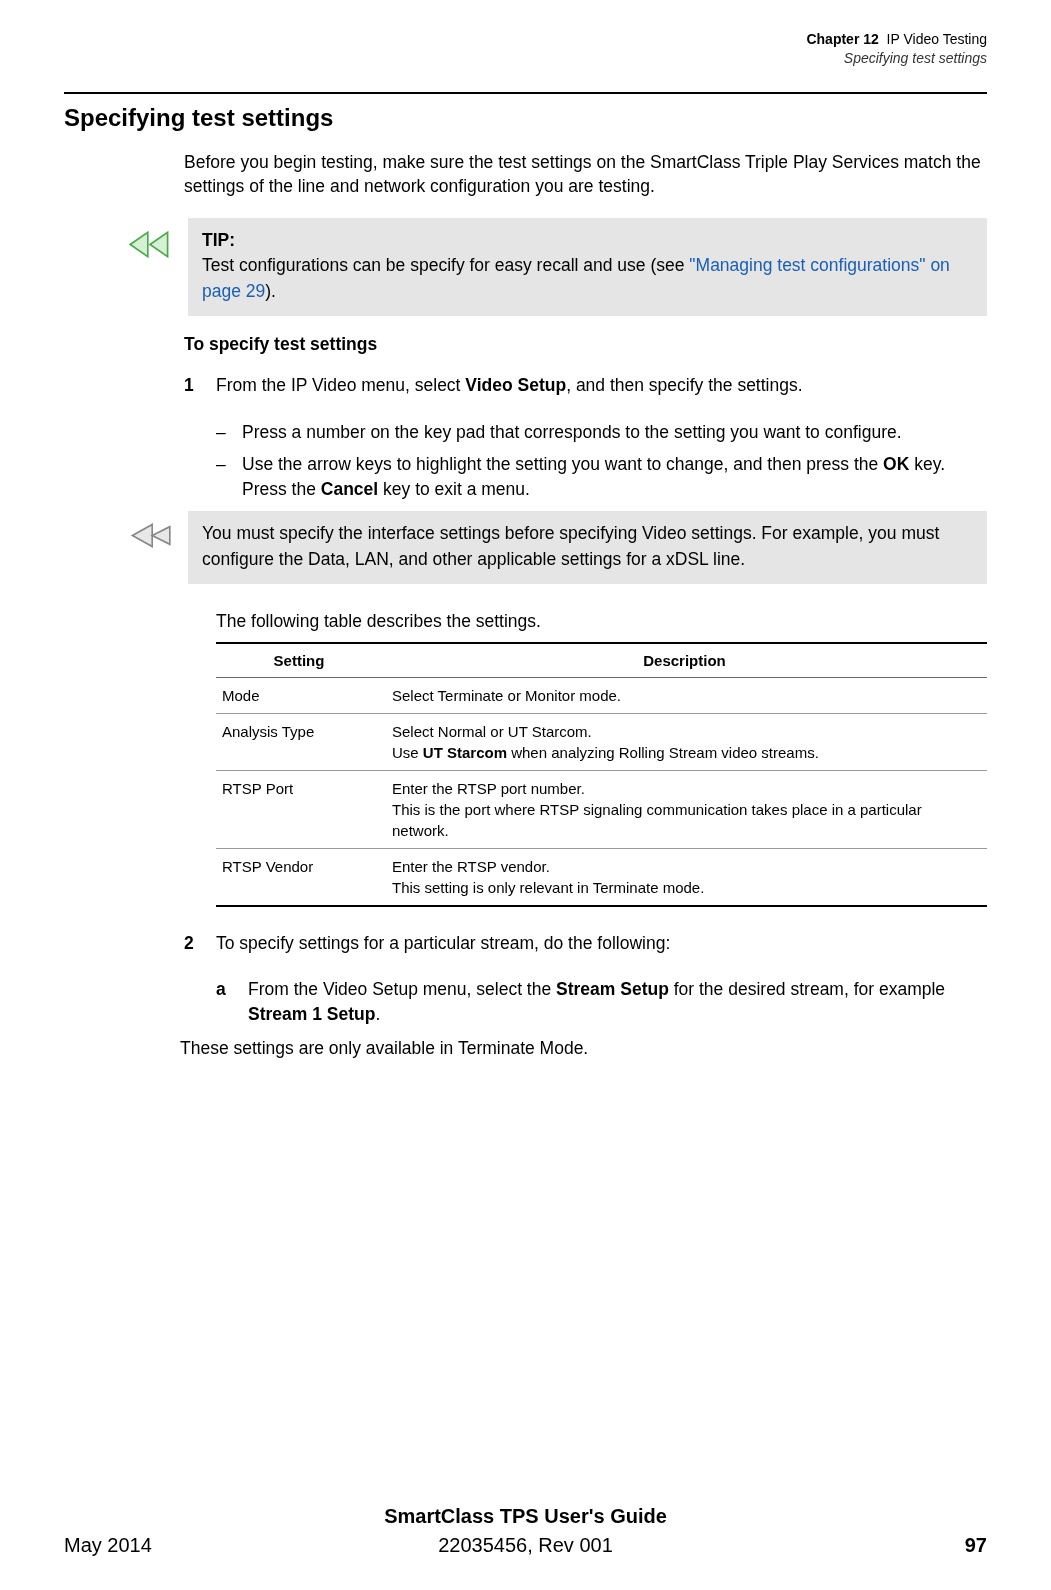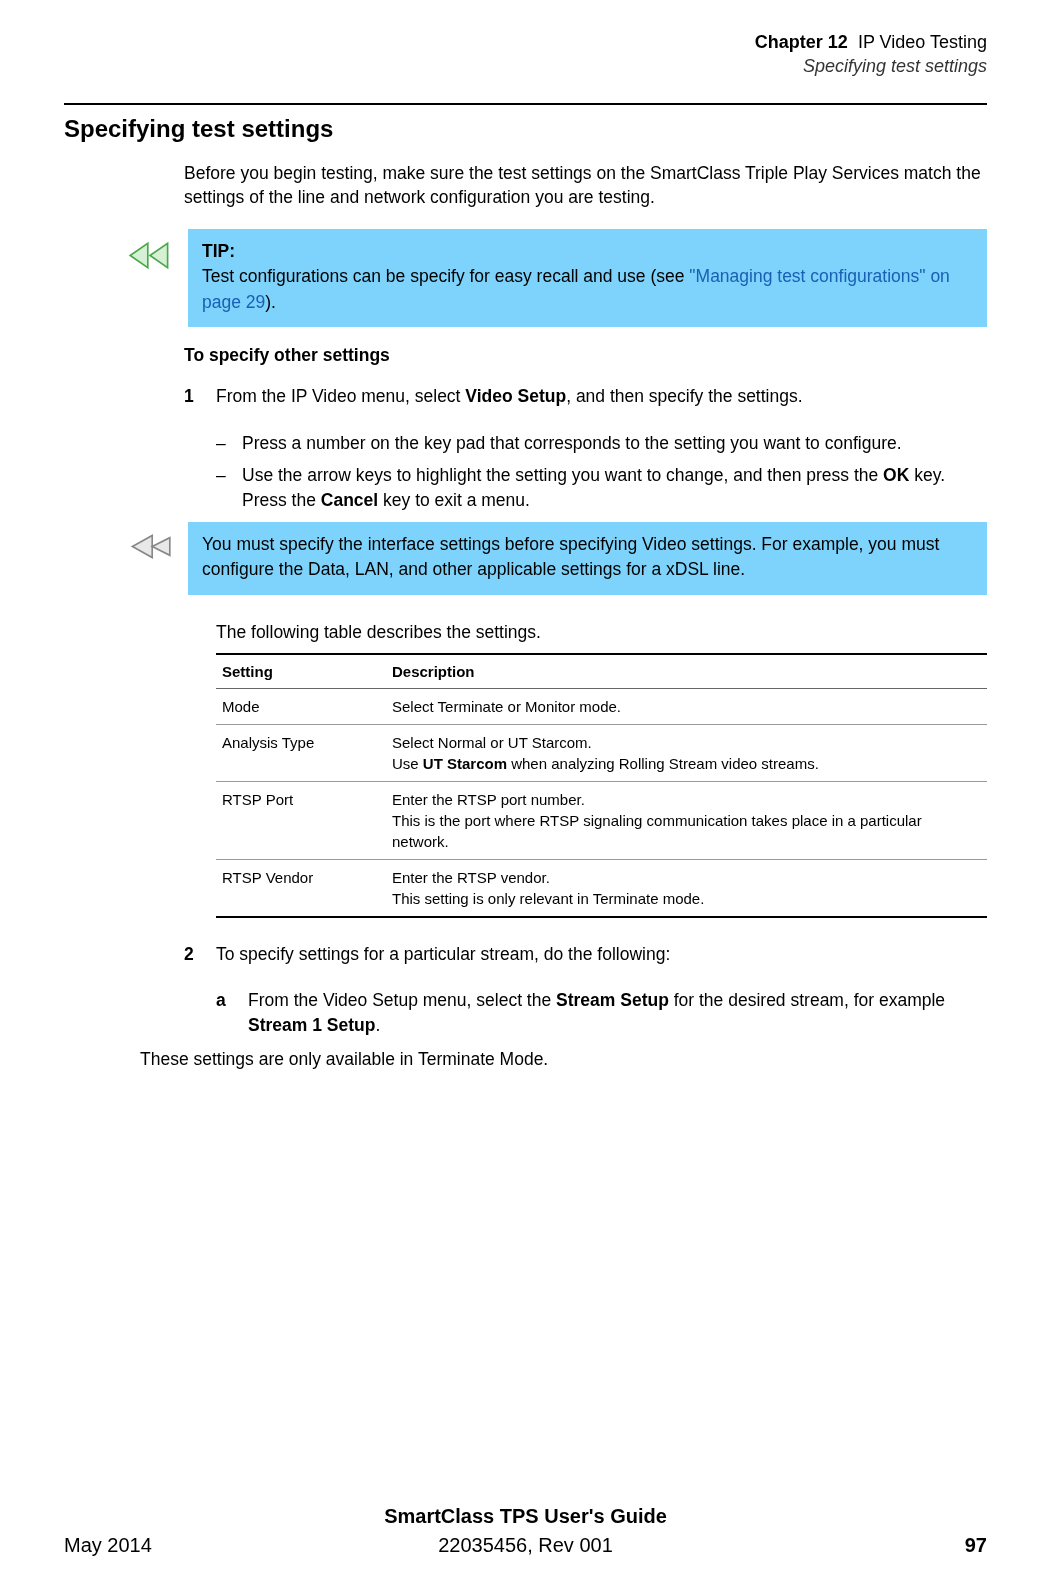--- a/index.html
+++ b/index.html
@@ -8,21 +8,21 @@
       font-size: 17.5px;
       color: #000;
       background: #fff;
       width: 1051px;
       height: 1590px;
       position: relative;
       padding: 30px 64px 40px 64px;
     }
     .header {
       text-align: right;
-      font-size: 18px;
+      font-size: 14px;
       line-height: 1.35;
       margin-bottom: 24px;
     }
     .header .subtitle { font-style: italic; color: #333; }
     .hr-thick { border: none; border-top: 2.5px solid #000; margin-bottom: 10px; }
     h1 {
       font-family: Verdana, Arial, sans-serif;
       font-size: 24px;
       font-weight: 700;
       margin-bottom: 18px;
@@ -38,21 +38,21 @@
       gap: 16px;
       margin-left: 64px;
       margin-bottom: 16px;
     }
     .callout-icon {
       width: 44px;
       flex-shrink: 0;
       padding-top: 10px;
     }
     .callout-box {
-      background: #7dd3fc;
+      background: #e5e5e5;
       padding: 10px 14px 12px 14px;
       flex: 1;
       line-height: 1.45;
     }
     .callout-title { font-weight: 700; }
     .link { color: #1a5fb4; }
     h2 {
       font-family: Verdana, Arial, sans-serif;
       font-size: 17.5px;
       font-weight: 700;
@@ -90,36 +90,36 @@
       margin-bottom: 10px;
       line-height: 1.4;
     }
     .substep-letter {
       font-weight: 700;
       width: 32px;
       flex-shrink: 0;
     }
     .substep-body { flex: 1; }
     .post-sub {
-      margin-left: 76px;
+      margin-left: 116px;
       line-height: 1.4;
     }
     .table-intro {
       margin-left: 152px;
       margin-top: 27px;
       margin-bottom: 10px;
     }
     table {
       margin-left: 152px;
       border-collapse: collapse;
       width: calc(100% - 152px);
       font-size: 15px;
     }
     thead th {
-      text-align: left;
+      text-align: center;
       font-weight: 700;
       padding: 8px 10px 8px 6px;
       border-top: 2px solid #000;
       border-bottom: 1px solid #666;
     }
     tbody td {
       padding: 7px 10px 7px 6px;
       vertical-align: top;
       border-bottom: 1px solid #999;
       line-height: 1.4;
@@ -170,21 +170,21 @@
     </svg>
   </div>
   <div class="callout-box">
     <div class="callout-title">TIP:</div>
     <div>
       <span>Test configurations can be specify for easy recall and use (see </span><span class="link">"Managing test configurations" on page 29</span><span>).</span>
     </div>
   </div>
 </div>
 
-<h2>To specify other settings</h2>
+<h2>To specify test settings</h2>
 
 <div class="step">
   <div class="step-num">1</div>
   <div class="step-body">
     <p><span>From the IP Video menu, select </span><b>Video Setup</b><span>, and then specify the settings.</span></p>
   </div>
 </div>
 
 <div class="sublist">
   <div class="sublist-item">

